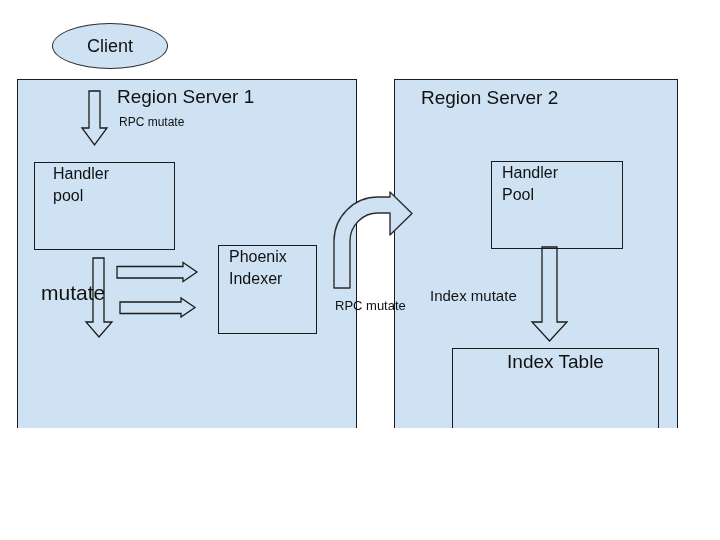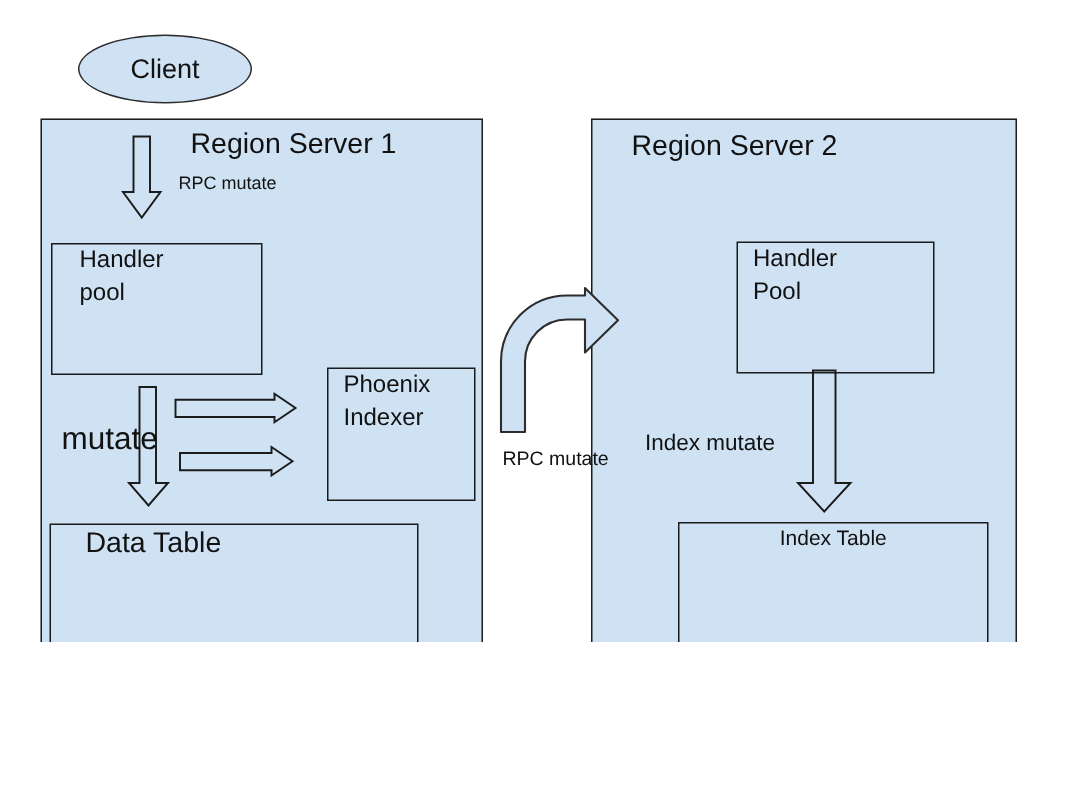--- a/index.html
+++ b/index.html
@@ -23,21 +23,21 @@
     width: 114px; height: 44px;
     border: 1.5px solid #2d2d2d;
     border-radius: 50%;
     display: flex; align-items: center; justify-content: center;
     font-size: 18px;
   }
   .region {
     position: absolute;
     border: 1.4px solid #1b1b1b;
   }
-  .region-1 { left: 27px; top: 79px; width: 293px; height: 378px; }
+  .region-1 { left: 17px; top: 79px; width: 293px; height: 378px; padding-left: 45px; }
   .region-2 { left: 394px; top: 79px; width: 282px; height: 370px; }
   .region-title {
     position: absolute;
     font-size: 19px;
     white-space: nowrap;
   }
   .region-1 .region-title { left: 99px; top: 6px; }
   .region-2 .region-title { left: 26px; top: 7px; }
   .node {
     position: absolute;
@@ -48,21 +48,21 @@
     line-height: 1.35;
   }
   
   .node-handler-pool-1 { left: 34px; top: 162px; width: 121px; height: 86px; padding-left: 18px; }
   .node-handler-pool-1 .lbl { width: 62px; }
   .node-phoenix-indexer { left: 218px; top: 245px; width: 87px; height: 87px; padding-left: 10px; }
   .node-phoenix-indexer .lbl { width: 62px; }
   .node-data-table { left: 33px; top: 349px; width: 221px; height: 84px; padding-left: 23px; font-size: 19px; }
   .node-handler-pool-2 { left: 491px; top: 161px; width: 120px; height: 86px; padding-left: 10px; }
   .node-handler-pool-2 .lbl { width: 62px; }
-  .node-index-table { left: 452px; top: 348px; width: 205px; height: 85px; justify-content: center; font-size: 14px; }
+  .node-index-table { left: 452px; top: 348px; width: 205px; height: 85px; justify-content: center; font-size: 19px; }
   .edge-label {
     position: absolute;
     white-space: nowrap;
   }
   .lab-rpc-mutate-1 { left: 119px; top: 115px; font-size: 12px; }
   .lab-mutate { left: 41px; top: 281px; font-size: 21px; }
   .lab-rpc-mutate-2 { left: 335px; top: 298px; font-size: 13px; }
   .lab-index-update { left: 430px; top: 287px; font-size: 15px; }
   svg.arrow-layer {
     position: absolute;
@@ -91,23 +91,20 @@
   </div>
 
   <div class="node node-handler-pool-1">
     <span class="lbl">Handler pool</span>
   </div>
 
   <div class="node node-phoenix-indexer">
     <span class="lbl">Phoenix Indexer</span>
   </div>
 
-  <div class="node node-data-table">
-    <span>Data Table</span>
-  </div>
 
   <div class="node node-handler-pool-2">
     <span class="lbl">Handler Pool</span>
   </div>
 
   <div class="node node-index-table">
     <span>Index Table</span>
   </div>
 
   <svg class="arrow-layer" viewBox="0 0 720 540" xmlns="http://www.w3.org/2000/svg">

